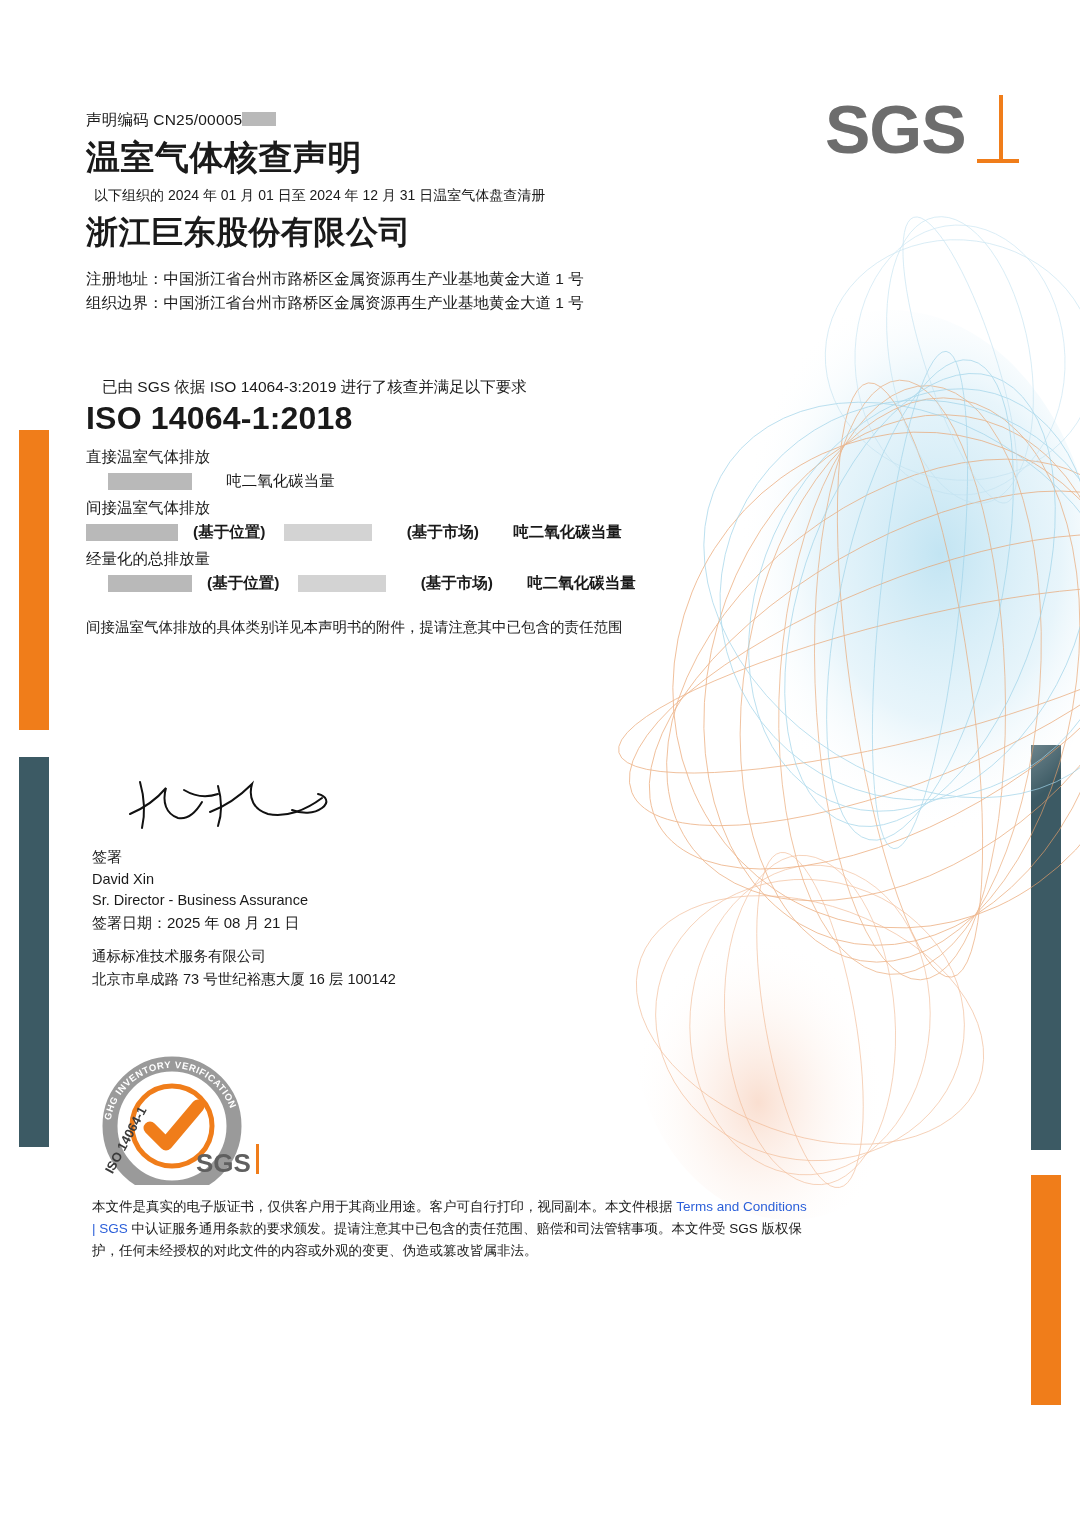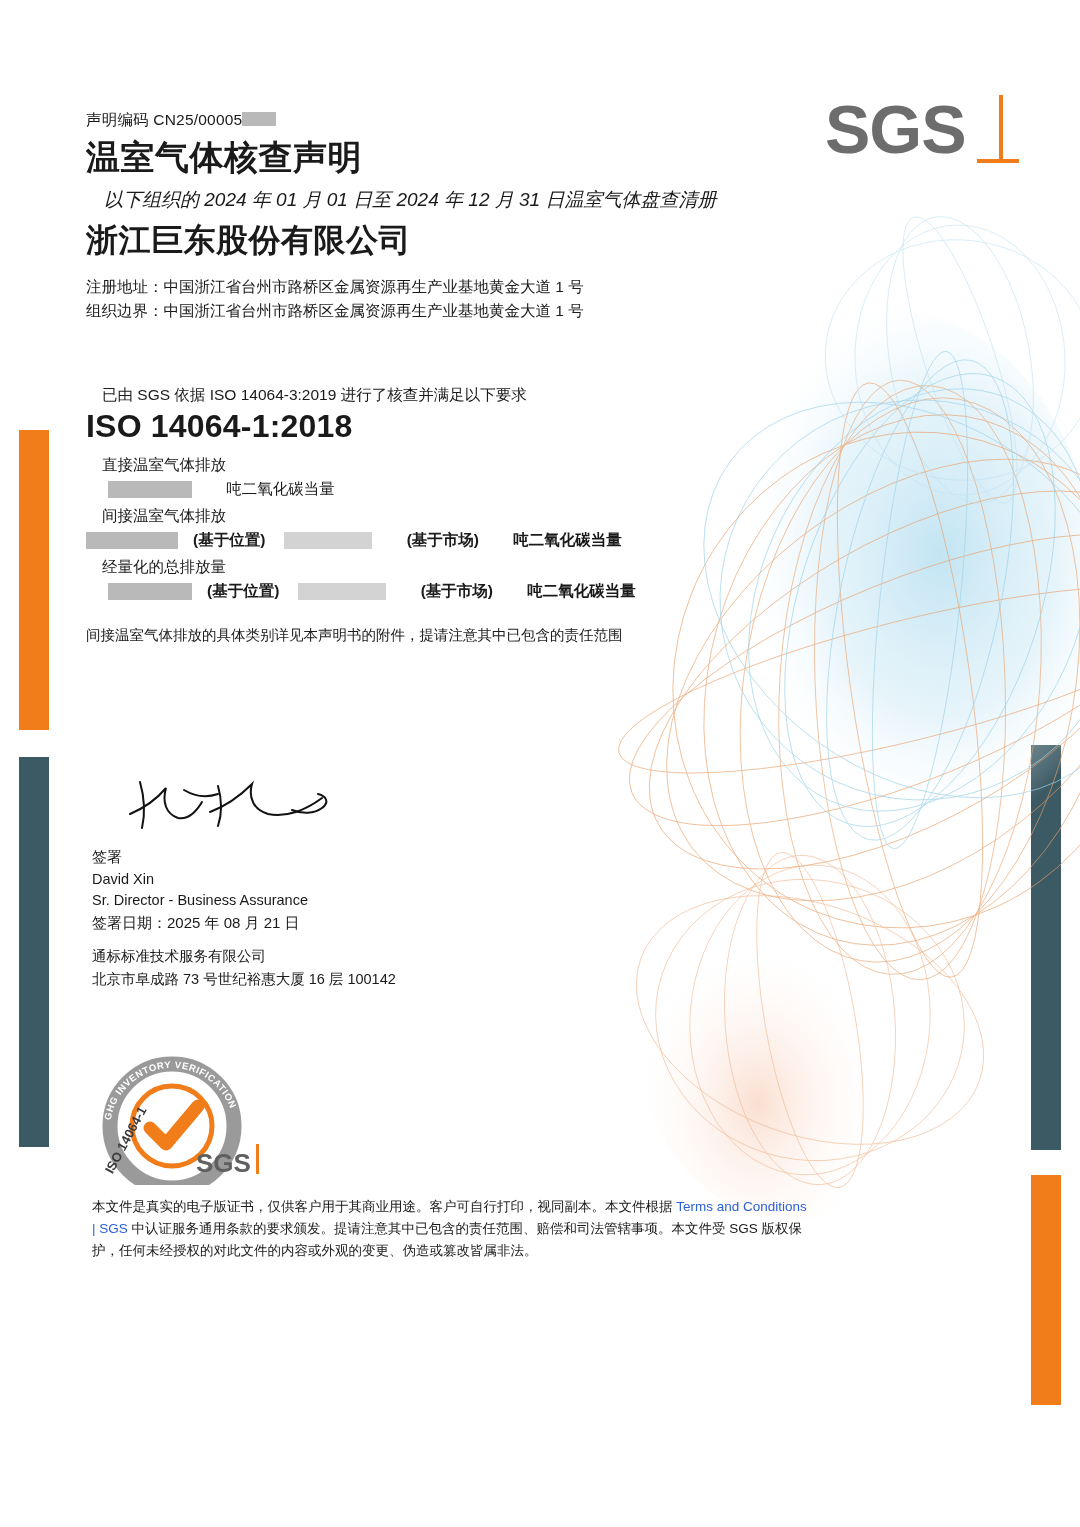--- a/index.html
+++ b/index.html
@@ -25,28 +25,28 @@
   .artwork svg{width:100%;height:100%;display:block;}
 
   
   .content{position:absolute;left:86px;top:110px;width:700px;}
 
   .code{font-size:15.5px;letter-spacing:.2px;margin:0 0 4px 0;}
   .redact{display:inline-block;background:#b9b9b9;height:14px;vertical-align:-1px;}
   .redact.light{background:#d3d3d3;}
 
   h1.title{font-size:34px;font-weight:bold;margin:2px 0 6px 0;letter-spacing:.5px;}
-  .period{font-size:19px;margin:0 0 6px 18px;font-style:italic;}
+  .period{font-size:14px;margin:0 0 6px 8px;}
   h2.company{font-size:32px;font-weight:bold;margin:4px 0 12px 0;letter-spacing:.5px;}
   .addr{font-size:15.5px;line-height:1.55;margin:0;}
 
   .verified{font-size:15.5px;margin:62px 0 2px 16px;}
   h3.standard{font-size:32px;font-weight:bold;margin:2px 0 10px 0;letter-spacing:.2px;}
 
-  .emis-label{font-size:15.5px;margin:6px 0 3px 16px;}
+  .emis-label{font-size:15.5px;margin:6px 0 3px 0;}
   .emis-row{font-size:15.5px;margin:0 0 2px 0;display:flex;align-items:center;gap:15px;}
   .indent{padding-left:22px;}
   .bold{font-weight:bold;}
   .note{font-size:14.5px;margin:24px 0 0 0;}
 
   
   .sig-block{position:absolute;left:92px;top:770px;width:620px;}
   .sig-svg{width:230px;height:70px;display:block;margin-left:30px;}
   .sig-lines{font-size:14.5px;line-height:1.5;margin-top:6px;}
   .sig-lines .cn{font-size:15px;}

